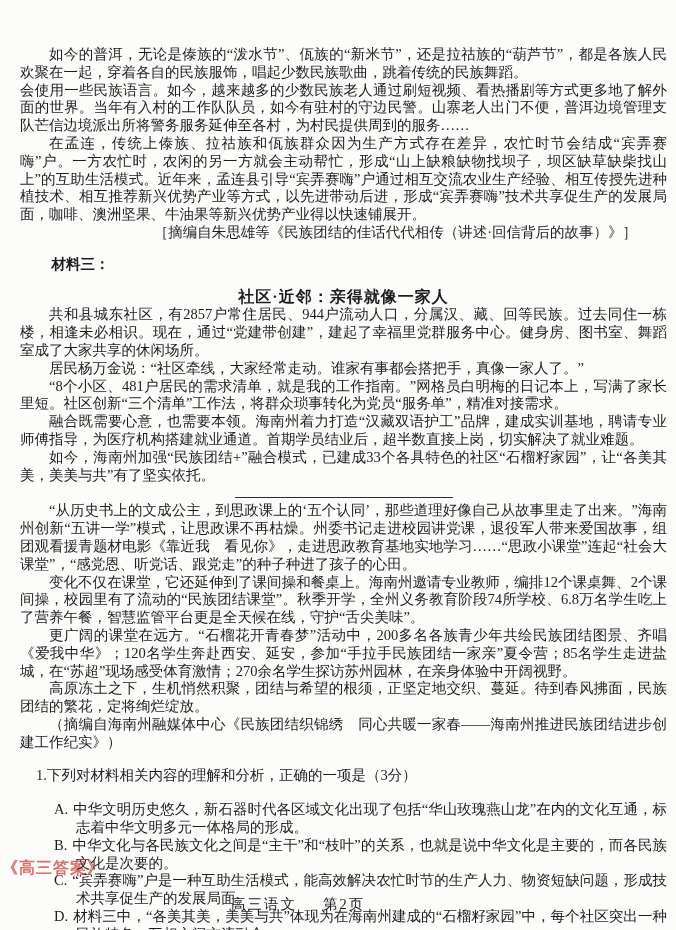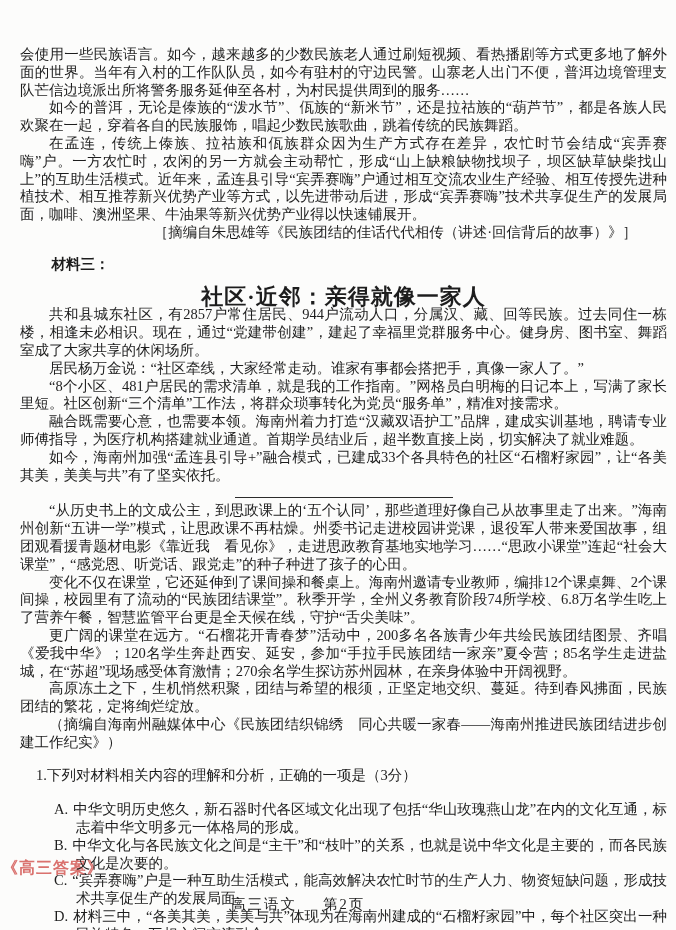--- a/index.html
+++ b/index.html
@@ -18,21 +18,21 @@
     text-align:justify;
     z-index:1;
   }
   .para{margin:0;}
   .ind{text-indent:2em;}
   .cite-right{margin:0;text-align:right;padding-right:30px;}
   .m3-label{margin:14px;font-weight:bold;text-indent:1.2em;}
   .m3-title{
     margin:1px 0;
     text-align:center;
-    font-size:22px;
+    font-size:16px;
     font-weight:bold;
     letter-spacing:1px;
   }
   .divider{
     width:218px;height:0;
     border-top:1.6px solid #2b2b2b;
     margin:13px auto 4px;
   }
   .q-stem{margin:16px;}
   .option{
@@ -61,33 +61,33 @@
     z-index:0;
     white-space:nowrap;
   }
 </style>
 </head>
 <body>
 
 <div class="page">
   <div class="content">
 
+    <p class="para ind">如今的普洱，无论是傣族的“泼水节”、佤族的“新米节”，还是拉祜族的“葫芦节”，都是各族人民欢聚在一起，穿着各自的民族服饰，唱起少数民族歌曲，跳着传统的民族舞蹈。</p>
     <p class="para">会使用一些民族语言。如今，越来越多的少数民族老人通过刷短视频、看热播剧等方式更多地了解外面的世界。当年有入村的工作队队员，如今有驻村的守边民警。山寨老人出门不便，普洱边境管理支队芒信边境派出所将警务服务延伸至各村，为村民提供周到的服务……</p>
-    <p class="para ind">如今的普洱，无论是傣族的“泼水节”、佤族的“新米节”，还是拉祜族的“葫芦节”，都是各族人民欢聚在一起，穿着各自的民族服饰，唱起少数民族歌曲，跳着传统的民族舞蹈。</p>
     <p class="para ind">在孟连，传统上傣族、拉祜族和佤族群众因为生产方式存在差异，农忙时节会结成“宾弄赛嗨”户。一方农忙时，农闲的另一方就会主动帮忙，形成“山上缺粮缺物找坝子，坝区缺草缺柴找山上”的互助生活模式。近年来，孟连县引导“宾弄赛嗨”户通过相互交流农业生产经验、相互传授先进种植技术、相互推荐新兴优势产业等方式，以先进带动后进，形成“宾弄赛嗨”技术共享促生产的发展局面，咖啡、澳洲坚果、牛油果等新兴优势产业得以快速铺展开。</p>
     <p class="cite-right">［摘编自朱思雄等《民族团结的佳话代代相传（讲述·回信背后的故事）》］</p>
 
     <p class="m3-label">材料三：</p>
     <h2 class="m3-title">社区·近邻：亲得就像一家人</h2>
 
     <p class="para ind">共和县城东社区，有2857户常住居民、944户流动人口，分属汉、藏、回等民族。过去同住一栋楼，相逢未必相识。现在，通过“党建带创建”，建起了幸福里党群服务中心。健身房、图书室、舞蹈室成了大家共享的休闲场所。</p>
     <p class="para ind">居民杨万金说：“社区牵线，大家经常走动。谁家有事都会搭把手，真像一家人了。”</p>
     <p class="para ind">“8个小区、481户居民的需求清单，就是我的工作指南。”网格员白明梅的日记本上，写满了家长里短。社区创新“三个清单”工作法，将群众琐事转化为党员“服务单”，精准对接需求。</p>
     <p class="para ind">融合既需要心意，也需要本领。海南州着力打造“汉藏双语护工”品牌，建成实训基地，聘请专业师傅指导，为医疗机构搭建就业通道。首期学员结业后，超半数直接上岗，切实解决了就业难题。</p>
-    <p class="para ind">如今，海南州加强“孟连县引导+”融合模式，已建成33个各具特色的社区“石榴籽家园”，让“各美其美，美美与共”有了坚实依托。</p>
+    <p class="para ind">如今，海南州加强“民族团结+”融合模式，已建成33个各具特色的社区“石榴籽家园”，让“各美其美，美美与共”有了坚实依托。</p>
 
     <div class="divider"></div>
 
     <p class="para ind">“从历史书上的文成公主，到思政课上的‘五个认同’，那些道理好像自己从故事里走了出来。”海南州创新“五讲一学”模式，让思政课不再枯燥。州委书记走进校园讲党课，退役军人带来爱国故事，组团观看援青题材电影《靠近我　看见你》，走进思政教育基地实地学习……“思政小课堂”连起“社会大课堂”，“感党恩、听党话、跟党走”的种子种进了孩子的心田。</p>
     <p class="para ind">变化不仅在课堂，它还延伸到了课间操和餐桌上。海南州邀请专业教师，编排12个课桌舞、2个课间操，校园里有了流动的“民族团结课堂”。秋季开学，全州义务教育阶段74所学校、6.8万名学生吃上了营养午餐，智慧监管平台更是全天候在线，守护“舌尖美味”。</p>
     <p class="para ind">更广阔的课堂在远方。“石榴花开青春梦”活动中，200多名各族青少年共绘民族团结图景、齐唱《爱我中华》；120名学生奔赴西安、延安，参加“手拉手民族团结一家亲”夏令营；85名学生走进盐城，在“苏超”现场感受体育激情；270余名学生探访苏州园林，在亲身体验中开阔视野。</p>
     <p class="para ind">高原冻土之下，生机悄然积聚，团结与希望的根须，正坚定地交织、蔓延。待到春风拂面，民族团结的繁花，定将绚烂绽放。</p>
     <p class="para ind">（摘编自海南州融媒体中心《民族团结织锦绣　同心共暖一家春——海南州推进民族团结进步创建工作纪实》）</p>
 
     <p class="q-stem">1.下列对材料相关内容的理解和分析，正确的一项是（3分）</p>

